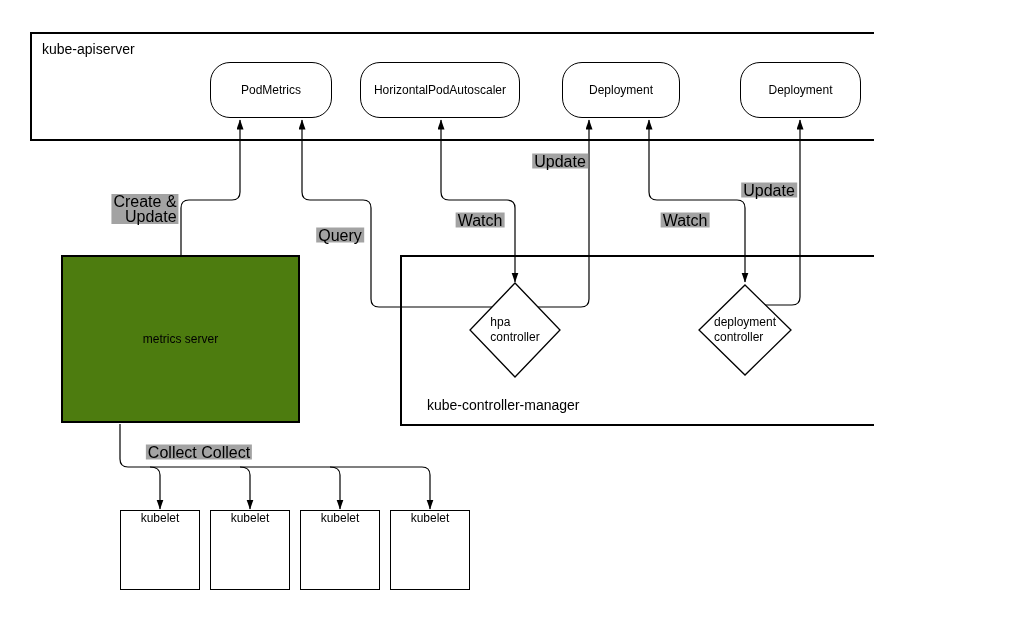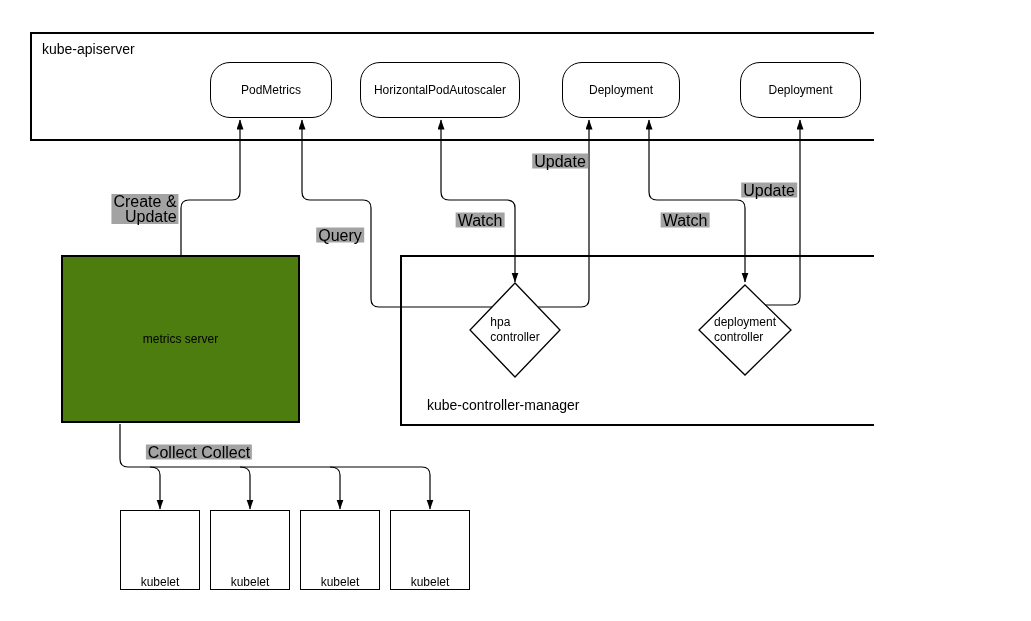--- a/index.html
+++ b/index.html
@@ -14,21 +14,21 @@
     position:absolute;border:2px solid #000;background:#4d7c0f;box-sizing:border-box;z-index:2;
     display:flex;align-items:center;justify-content:center;font-size:12px;
   }
   .node{
     position:absolute;border:1.5px solid #000;border-radius:20px;background:#fff;
     box-sizing:border-box;z-index:3;display:flex;align-items:center;justify-content:center;
     font-size:12px;white-space:nowrap;
   }
   .kubelet{
     position:absolute;top:510px;width:80px;height:80px;border:1.5px solid #000;background:#fff;
-    box-sizing:border-box;z-index:3;display:flex;align-items:flex-end;justify-content:center;
+    box-sizing:border-box;z-index:3;display:flex;align-items:flex-start;justify-content:center;
     font-size:12px;
   }
   .container-title{position:absolute;font-size:14px;z-index:4;white-space:nowrap;}
   svg.edges{position:absolute;left:0;top:0;z-index:5;}
   .edge-label{
     position:absolute;z-index:6;font-size:16px;line-height:15px;background:#a3a3a3;
     padding:0 2px;transform:translate(-50%,-50%);text-align:center;white-space:nowrap;
   }
   .diamond-label{
     position:absolute;z-index:6;font-size:12px;line-height:15px;

